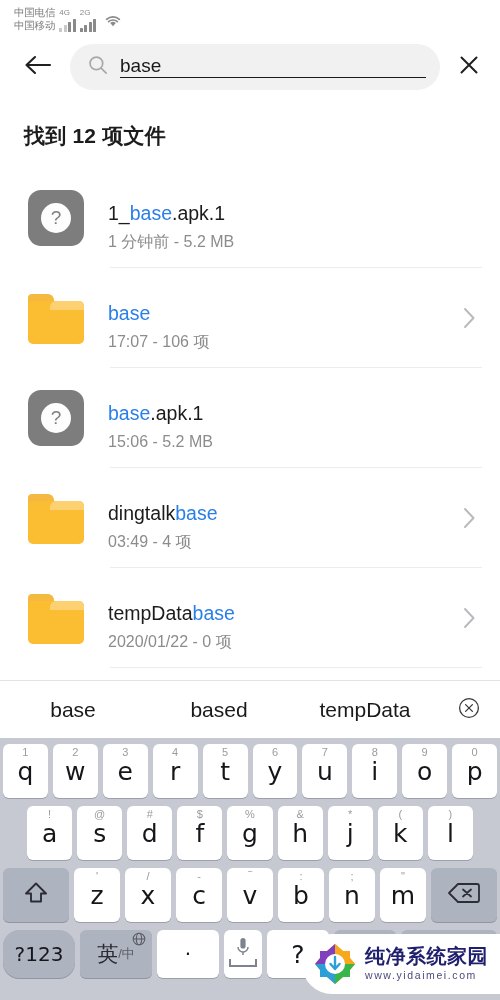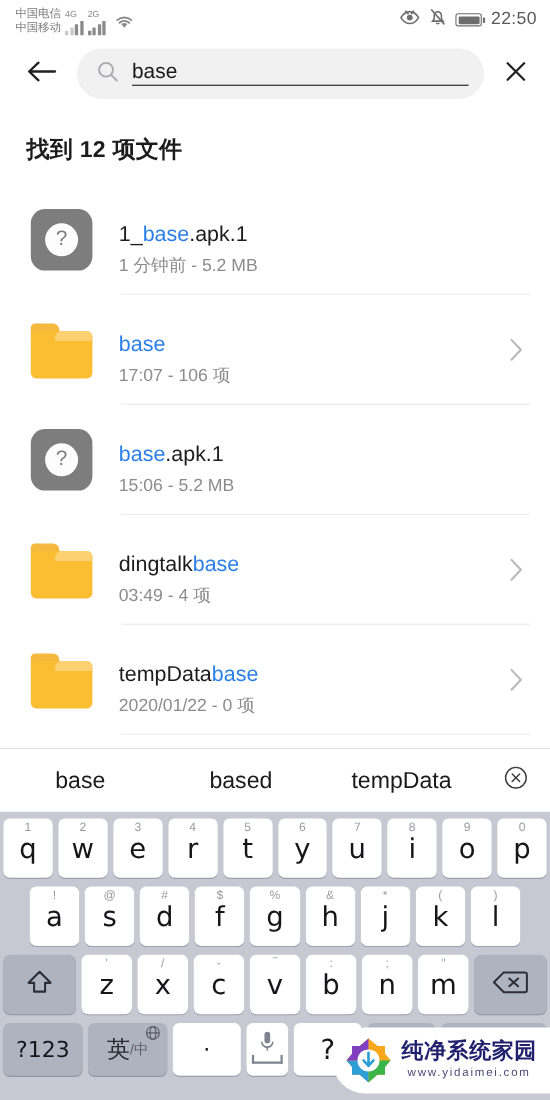--- a/index.html
+++ b/index.html
@@ -123,21 +123,21 @@
   .key .glyph { font-size:25px; color:#16161a; line-height:1; font-family:"DejaVu Sans", sans-serif; }
   .key .hint {
     position:absolute; top:3px; left:0; right:0; text-align:center;
     font-size:11px; color:#9a9aa2; line-height:1;
   }
   .kb-row.r2 { padding:0 24px; }
   .kb-row.r3 { }
   .key.wide { flex:0 0 66px; background:#aeb3c0; box-shadow:0 1px 0 rgba(110,115,130,0.6); }
   .key.fn { background:#aeb3c0; box-shadow:0 1px 0 rgba(110,115,130,0.6); }
   .kb-row.r4 .key { height:48px; }
-  .k-123 { flex:0 0 72px; font-size:20px; color:#2a2a30; }
+  .k-123 { flex:0 0 72px; font-size:20px; color:#2a2a30;border-radius:16px; }
   .k-lang { flex:0 0 72px; }
   .k-dot { flex:0 0 62px; }
   .k-space { flex:1 1 auto; }
   .k-qmark { flex:0 0 62px; font-size:24px; }
   .k-emoji { flex:0 0 62px; }
   .k-enter { flex:0 0 96px; }
   .lang-cn { font-size:21px; color:#2a2a30; }
   .lang-sub { font-size:13px; color:#5d5d66; }
   .space-line { width:72%; height:2px; background:#7e838f; border-radius:1px; position:absolute; bottom:11px; left:14%; }
   .space-line:before, .space-line:after {
@@ -146,21 +146,21 @@
   .space-line:before { left:0; } .space-line:after { right:0; }
   .globe { position:absolute; top:2px; right:6px; }
 
   
   .watermark {
     position:absolute; right:0; bottom:6px; width:198px; height:60px;
     background:#ffffff; border-radius:30px 0 0 30px;
     display:flex; align-items:center; padding-left:12px; gap:9px;
   }
   .wm-logo { width:42px; height:42px; position:relative; flex:0 0 auto; }
-  .wm-txt { display:flex; flex-direction:column; line-height:1.05;align-items:center; }
+  .wm-txt { display:flex; flex-direction:column; line-height:1.05; }
   .wm-main { font-size:20px; color:#1f1f6e; font-weight:bold; letter-spacing:0.5px; }
   .wm-sub { font-size:10.5px; color:#4a4a7a; letter-spacing:1.6px; margin-top:3px; }
 </style>
 </head>
 <body>
 
 <div id="phone">
 
   <div class="statusbar">
     <div class="sb-left">
@@ -186,40 +186,20 @@
             <i></i>
           </span>
       </div>
       <span class="wifi">
         <svg width="20" height="15" viewBox="0 0 20 15">
           <path d="M10 13.2 L7.2 9.9 a4.6 4.6 0 0 1 5.6 0 Z" fill="#8a8a8a"></path>
           <path d="M3.6 6.3 a9.6 9.6 0 0 1 12.8 0" stroke="#8a8a8a" stroke-width="1.7" fill="none" stroke-linecap="round"></path>
           <path d="M5.6 8.7 a6.6 6.6 0 0 1 8.8 0" stroke="#8a8a8a" stroke-width="1.7" fill="none" stroke-linecap="round"></path>
         </svg>
       </span>
-    </div>
-    <div class="sb-right">
-      <span>
-        <svg width="19" height="15" viewBox="0 0 19 15">
-          <path d="M1.5 8 C4 4 7 2.6 9.5 2.6 C12 2.6 15 4 17.5 8 C15 12 12 13.4 9.5 13.4 C7 13.4 4 12 1.5 8 Z" fill="none" stroke="#6e6e6e" stroke-width="1.5"></path>
-          <circle cx="9.5" cy="8" r="2.6" fill="#6e6e6e"></circle>
-          <path d="M6 2.2 L8 4.4 M13 2.2 L11 4.4" stroke="#6e6e6e" stroke-width="1.5" stroke-linecap="round"></path>
-        </svg>
-      </span>
-      <span>
-        <svg width="16" height="17" viewBox="0 0 16 17">
-          <path d="M3.2 12.2 h9.6 l-1.5-2 V7 a3.3 3.3 0 0 0-6.6 0 v3.2 Z" fill="none" stroke="#6e6e6e" stroke-width="1.4"></path>
-          <path d="M6.6 13.7 a1.6 1.6 0 0 0 2.8 0" fill="none" stroke="#6e6e6e" stroke-width="1.3"></path>
-          <line x1="2" y1="1.6" x2="14" y2="15.2" stroke="#6e6e6e" stroke-width="1.5"></line>
-        </svg>
-      </span>
-      <span class="battery">
-          <span></span>
-        </span>
-      <span class="clock">22:50</span>
     </div>
   </div>
 
   <div class="searchrow">
     <div class="backbtn">
       <span>
         <svg width="28" height="22" viewBox="0 0 28 22">
           <path d="M11 3 L2.5 11 L11 19 M2.5 11 H26" fill="none" stroke="#202020" stroke-width="2.1" stroke-linecap="round" stroke-linejoin="round"></path>
         </svg>
       </span>

